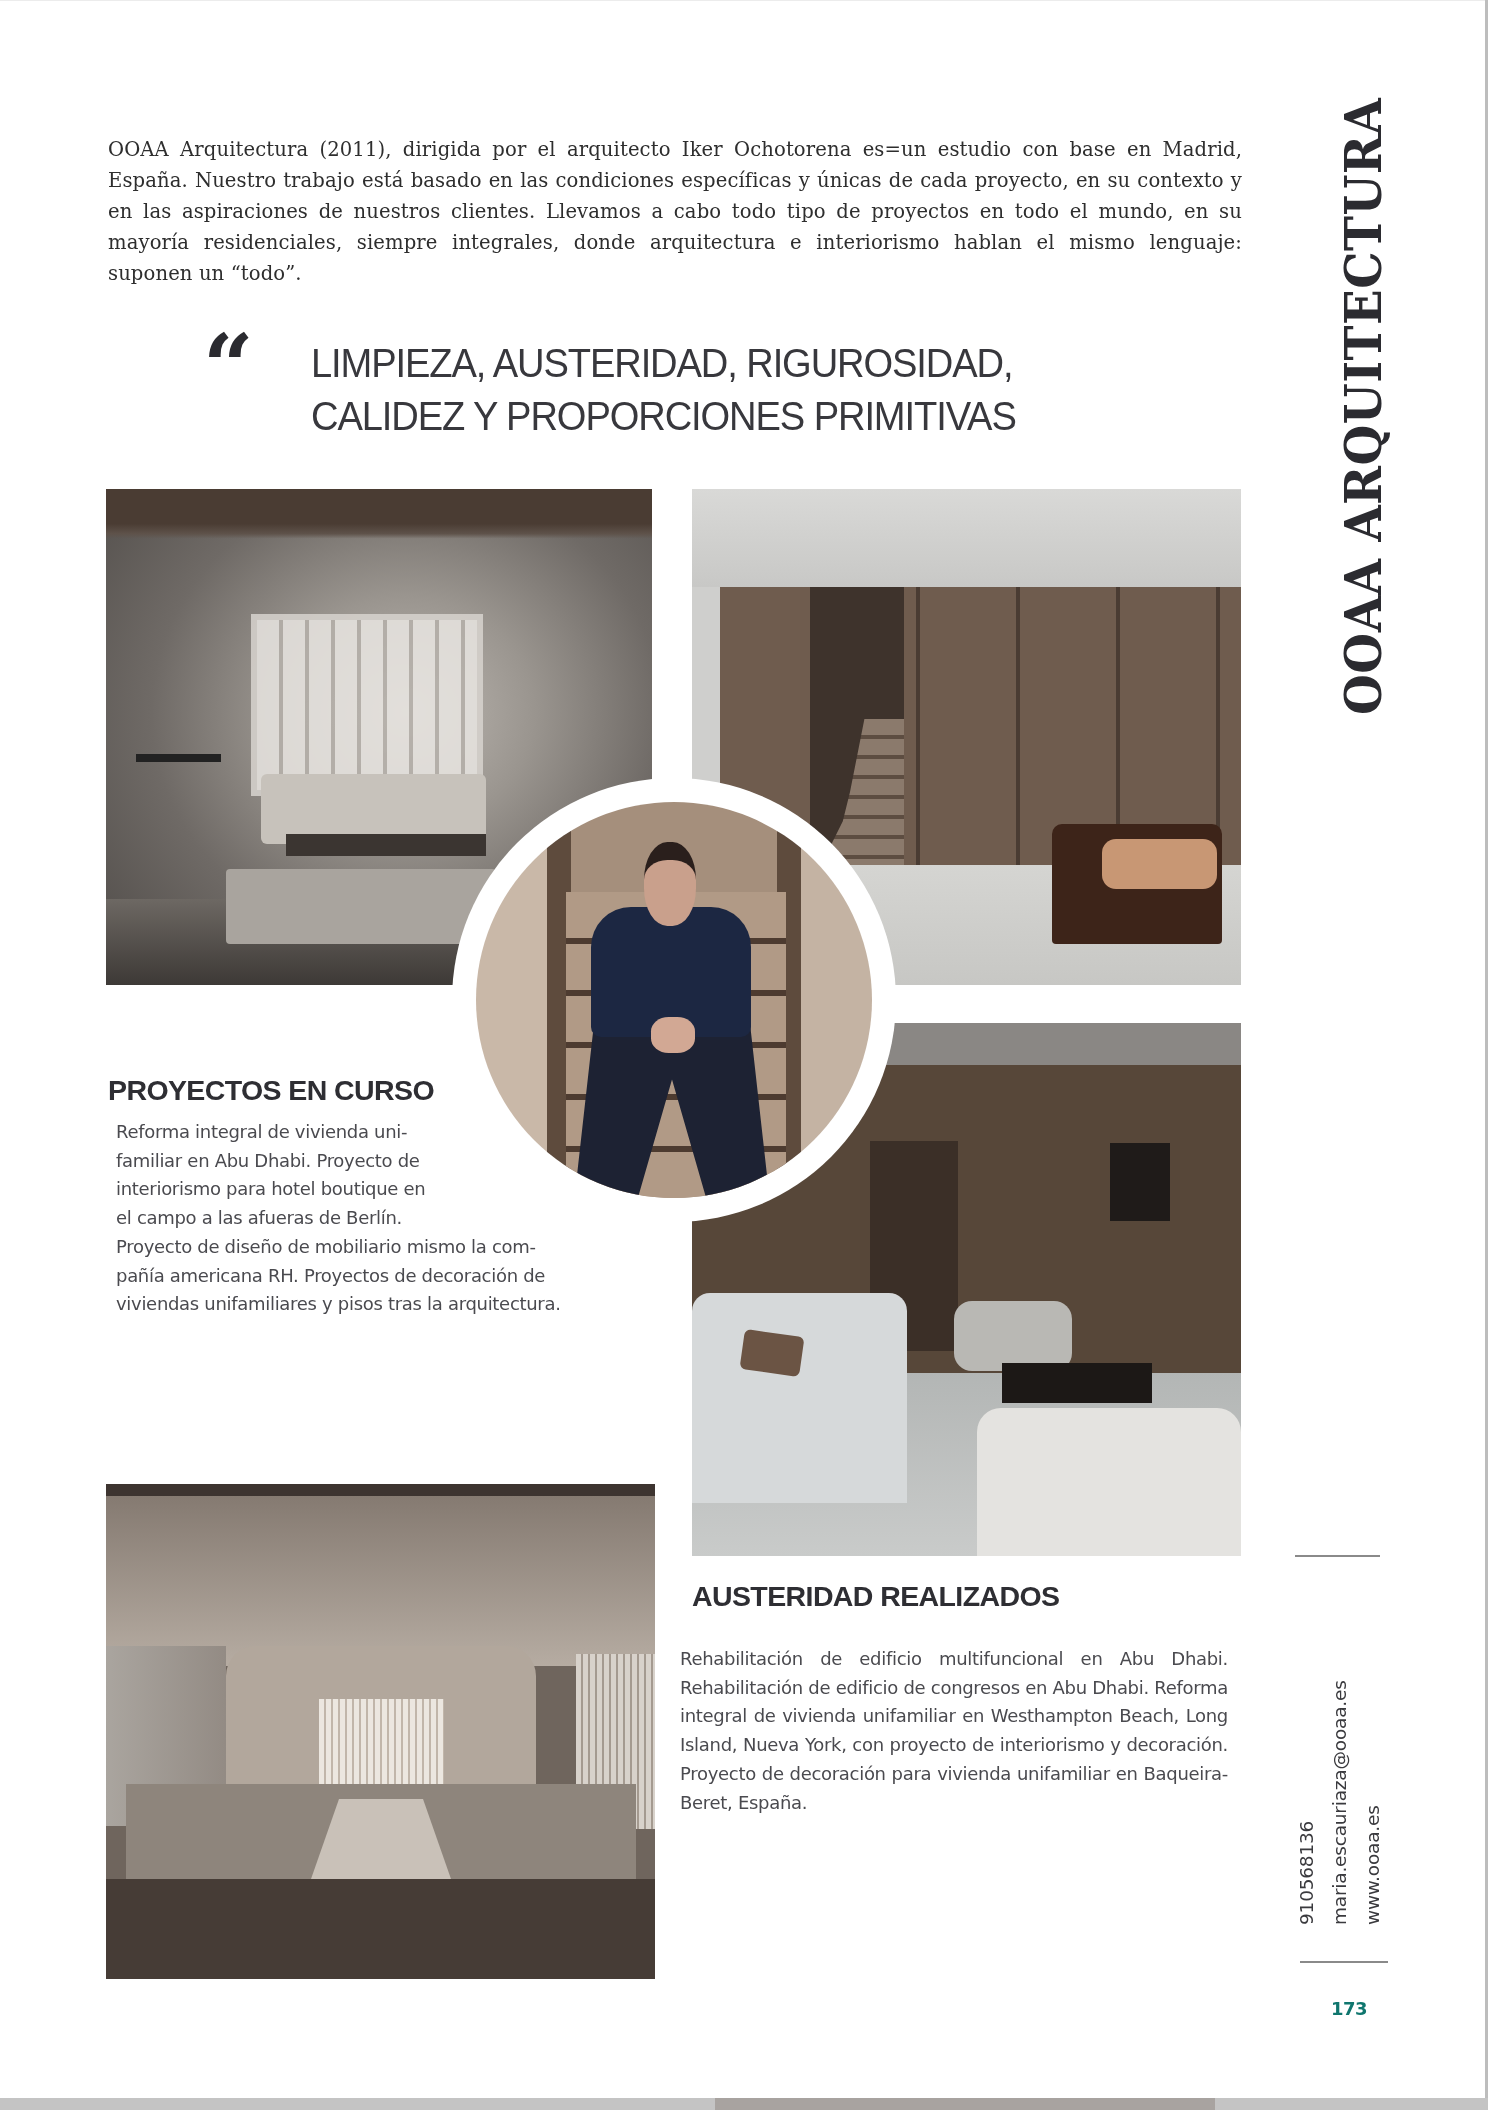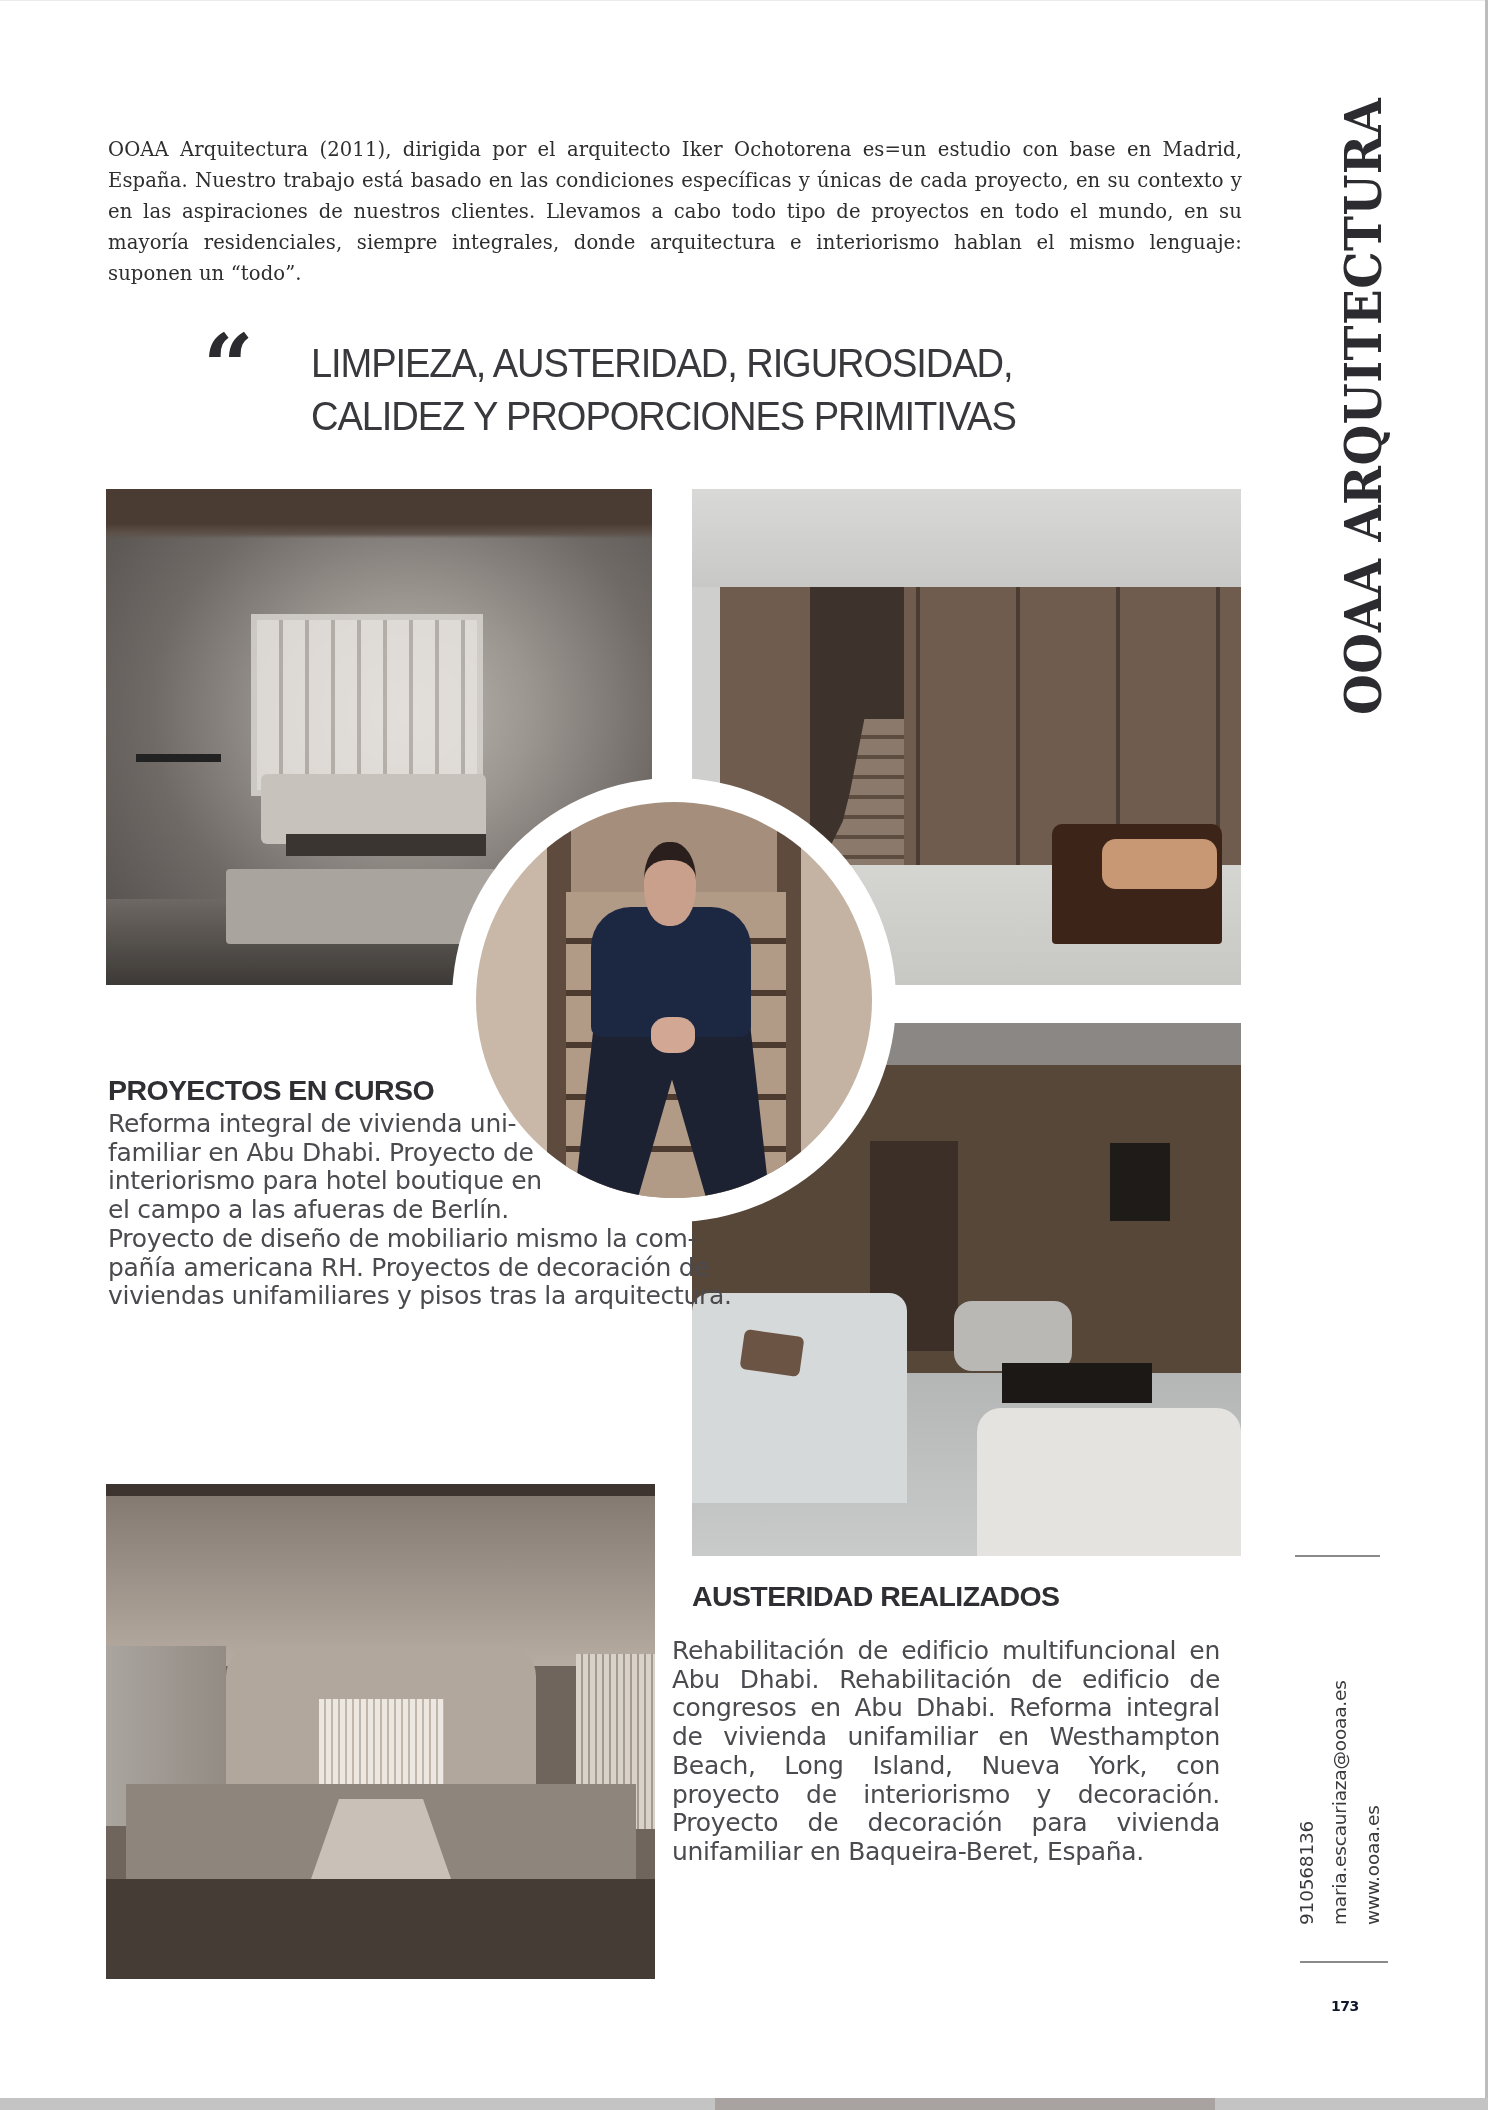--- a/index.html
+++ b/index.html
@@ -82,36 +82,36 @@
     background: repeating-linear-gradient(180deg, #b19a86 0 46px, #4d3b30 46px 52px); }
   .portrait .head { position:absolute; left:168px; top:40px; width:52px; height:66px; border-radius:45%; background:#c9a08c; border-top:18px solid #2a1f1c; }
   .portrait .shirt { position:absolute; left:115px; top:105px; width:160px; height:130px; background:#1c2742; border-radius:40px 40px 10px 10px; }
   .portrait .legs { position:absolute; left:98px; top:225px; width:196px; height:175px; background:#1d2233; clip-path:polygon(10% 0,90% 0,100% 100%,68% 100%,50% 30%,32% 100%,0 100%); }
   .portrait .hands { position:absolute; left:175px; top:215px; width:44px; height:36px; background:#d2a894; border-radius:40%; }
 
   .sec-title { position:absolute; font-family:"Liberation Sans", sans-serif; font-size:28.5px; line-height:32px;
     color:#2e2e33; letter-spacing:-0.6px; margin:0; white-space:nowrap; }
   .sec1-title { left:108px; top:1074px; }
   .sec2-title { left:692px; top:1580px; }
-  .sec-body { position:absolute; font-family:"DejaVu Sans", sans-serif; font-size:25px; line-height:28.7px;
-    color:#4a4a4f; margin:0; letter-spacing:-0.3px; }
+  .sec-body { position:absolute; font-family:"DejaVu Sans", sans-serif; font-size:18px; line-height:28.7px;
+    color:#4a4a4f; margin:8px; letter-spacing:-0.3px; }
   .sec1-body { left:108px; top:1110px; width:545px; }
   .sec1-body span { display:block; white-space:nowrap; }
   .sec2-body { left:672px; top:1637px; width:548px; text-align:justify; text-align-last:left; }
 
   .rule { position:absolute; height:2px; background:#8a8a8a; }
   .rule1 { left:1295px; top:1555px; width:85px; }
   .rule2 { left:1300px; top:1961px; width:88px; }
 
   .contacts { position:absolute; left:1290px; top:1925px; transform-origin:left top; transform:rotate(-90deg); }
   .contacts span { display:block; font-family:"DejaVu Sans", sans-serif; font-size:18.5px; line-height:33px;
     color:#3a3a3e; white-space:nowrap; letter-spacing:-0.2px; }
 
   .page-num { position:absolute; left:1331px; top:1998px; font-family:"DejaVu Sans", sans-serif;
-    font-weight:bold; font-size:14px; color:#0f172a; letter-spacing:-0.5px; }
+    font-weight:bold; font-size:18px; color:#0f766e; letter-spacing:-0.5px; }
 </style>
 </head>
 <body>
 
 <div class="page">
   <div class="edge-top"></div>
 
   <p class="intro">OOAA Arquitectura (2011), dirigida por el arquitecto Iker Ochotorena es=un estudio con base en Madrid, España. Nuestro trabajo está basado en las condiciones específicas y únicas de cada proyecto, en su contexto y en las aspiraciones de nuestros clientes. Llevamos a cabo todo tipo de proyectos en todo el mundo, en su mayoría residenciales, siempre integrales, donde arquitectura e interiorismo hablan el mismo lenguaje: suponen un “todo”.</p>
 
   <div class="quote-mark">“</div>

